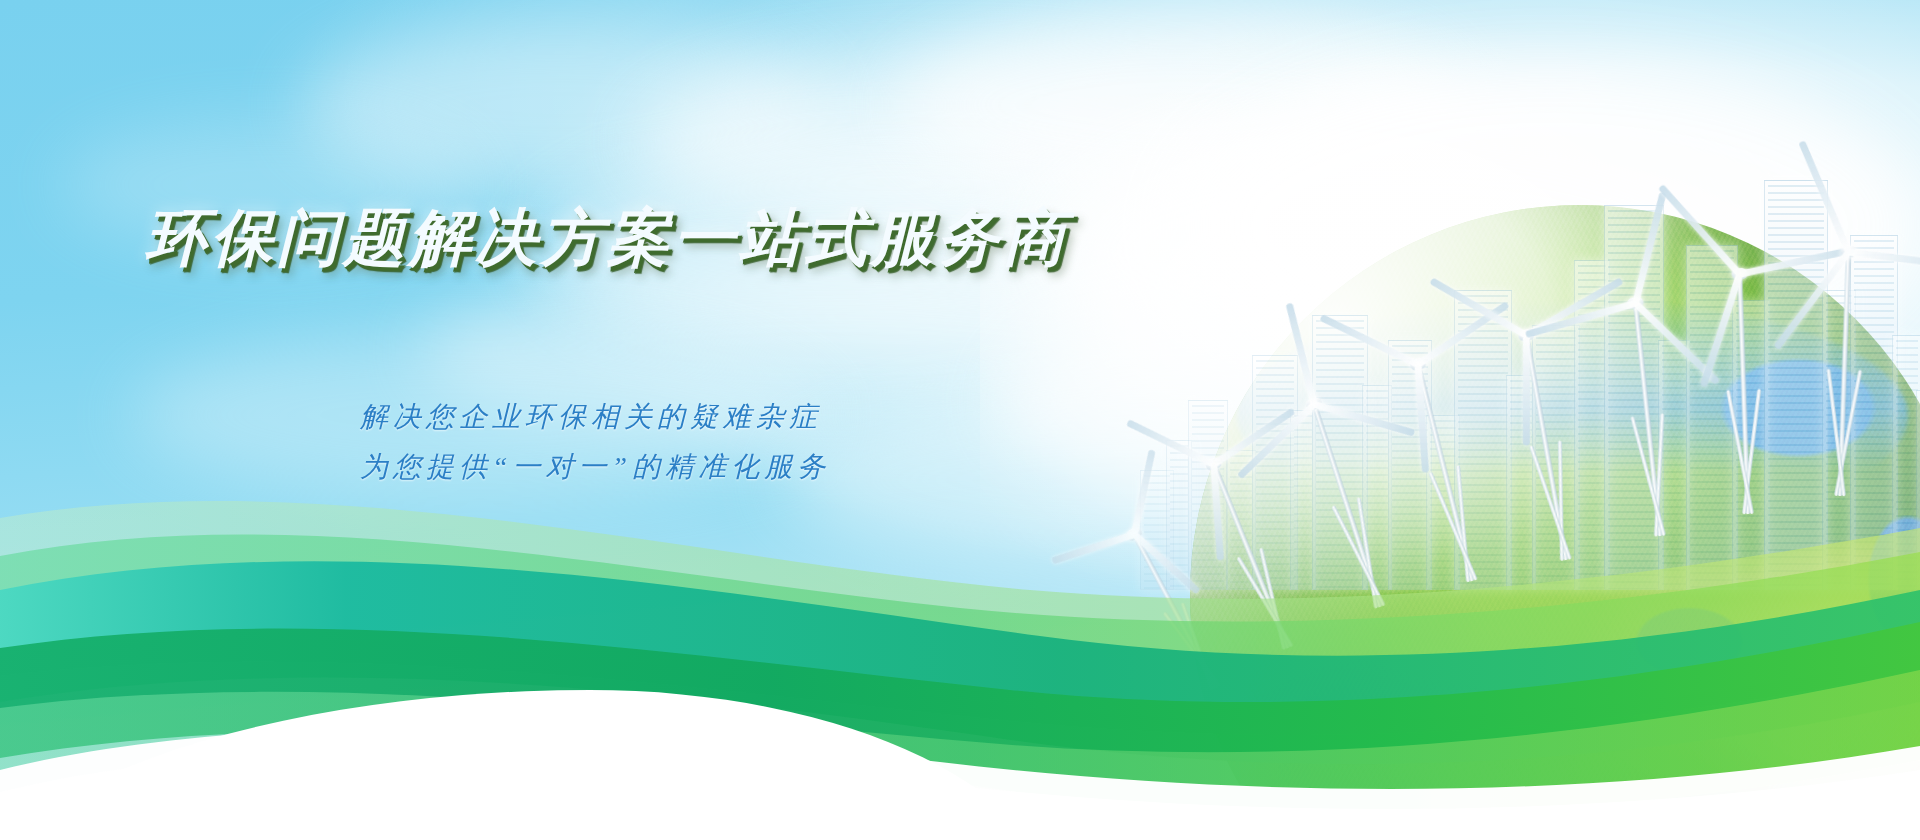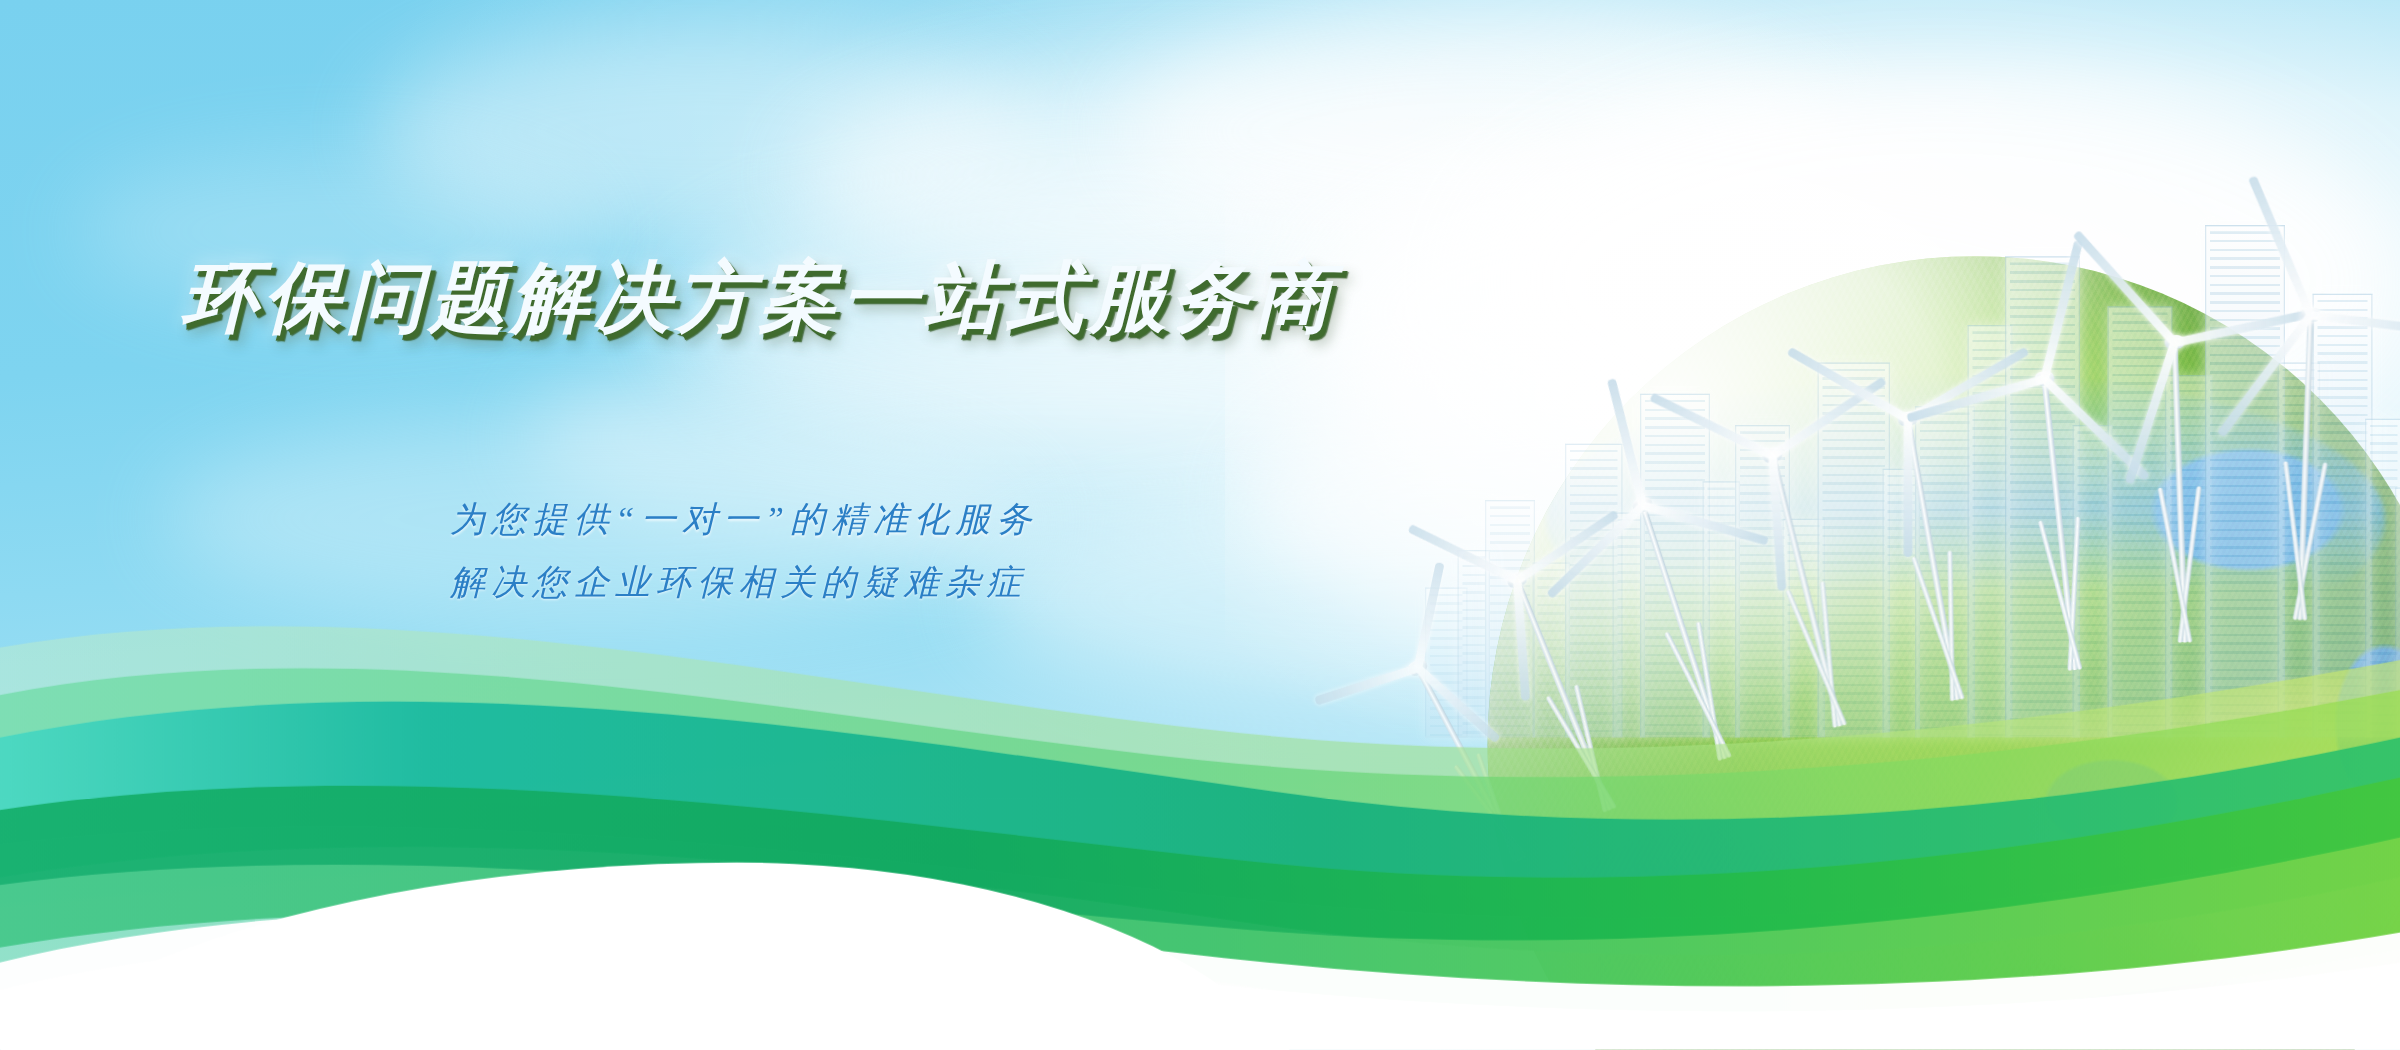--- a/index.html
+++ b/index.html
@@ -379,17 +379,17 @@
       <path d="M0,330 C250,268 600,282 940,322 C1280,362 1620,358 1920,306 L1920,400 L0,400 Z" fill="#ffffff" opacity="0.98"></path>
       <path d="M0,352 C240,292 600,306 940,344 C1280,382 1620,376 1920,330 L1920,400 L0,400 Z" fill="#ffffff"></path>
     </svg>
   </div>
 
   <div class="white-sweep"></div>
 
   <h1 class="headline">环保问题解决方案一站式服务商</h1>
 
   <div class="subtext">
+    <div>解决您企业环保相关的疑难杂症</div>
     <div>为您提供“一对一”的精准化服务</div>
-    <div>解决您企业环保相关的疑难杂症</div>
   </div>
 
 </div>
 
 </body></html>

